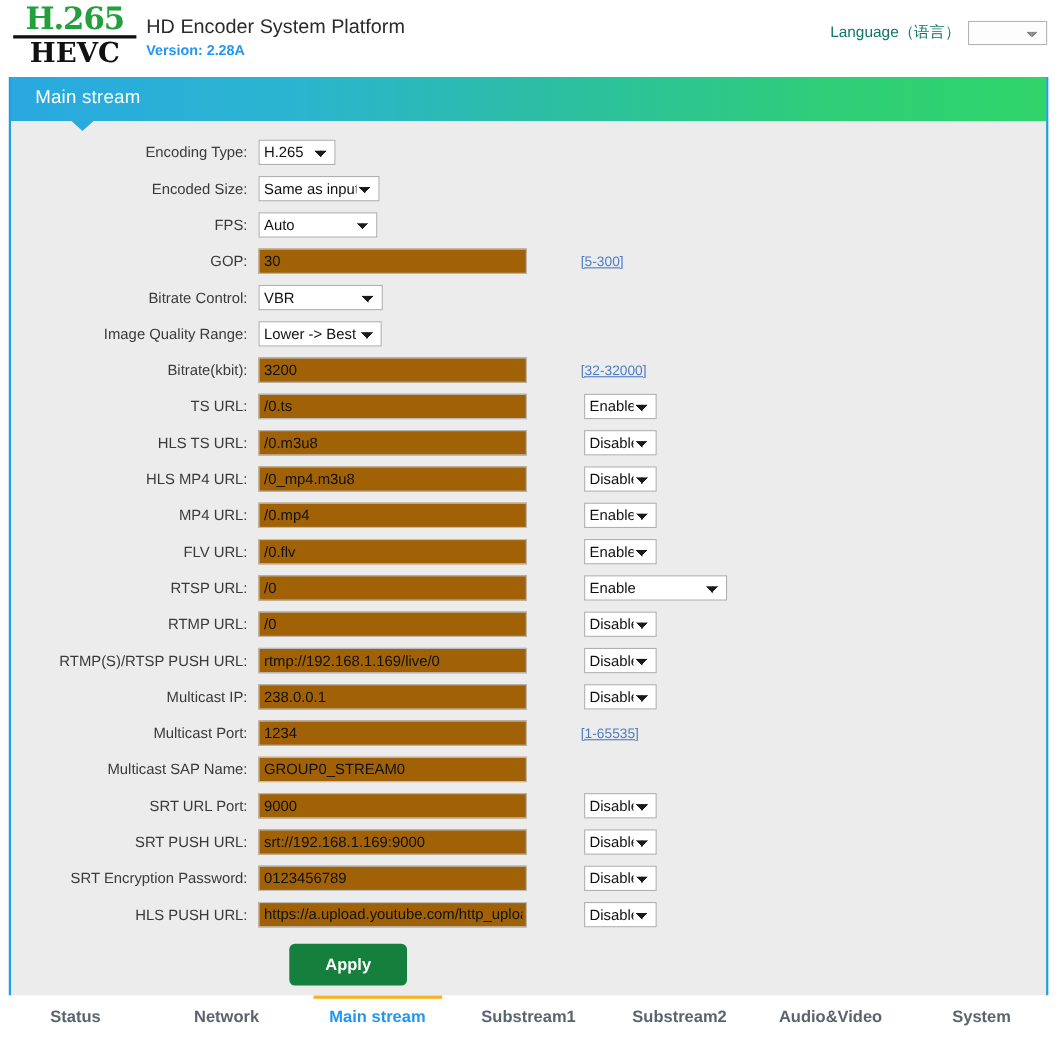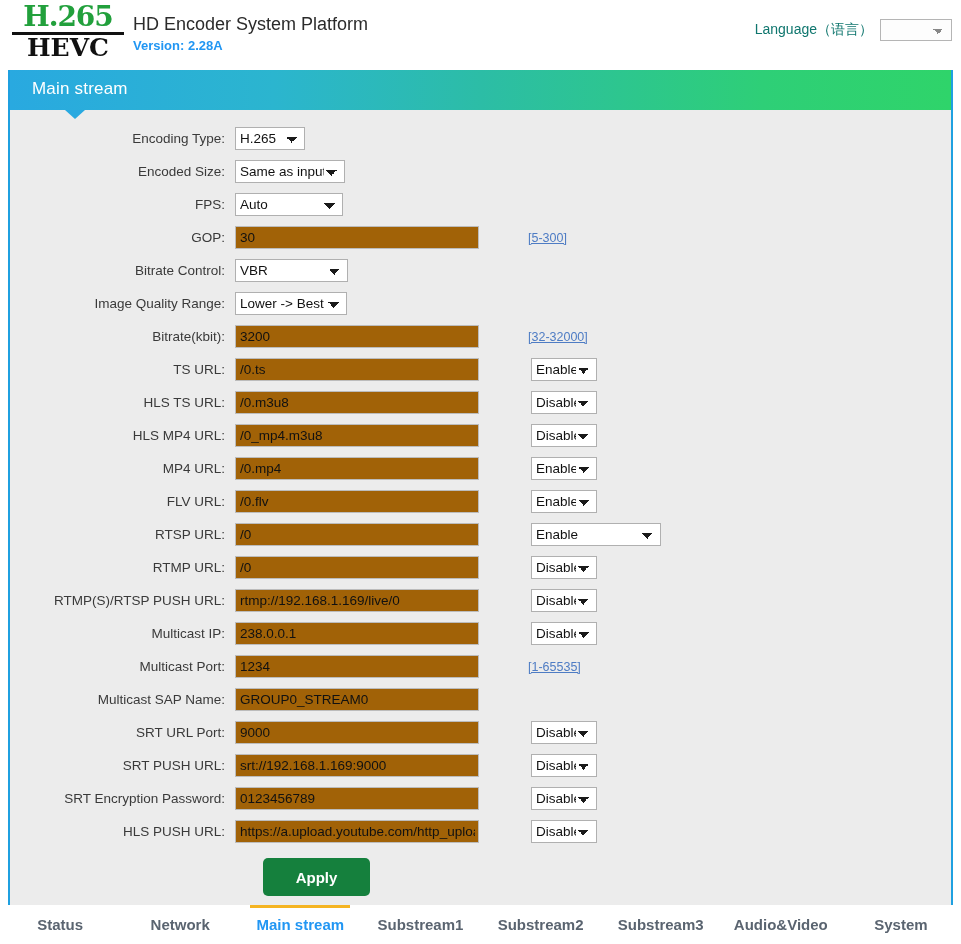--- a/index.html
+++ b/index.html
@@ -378,16 +378,15 @@
     <button class="apply-btn">Apply</button>
   </div>
 </div>
 
 <div class="nav" id="nav-bar">
     <div class="nav-item">Status</div>
     <div class="nav-item">Network</div>
     <div class="nav-item active">Main stream</div>
     <div class="nav-item">Substream1</div>
     <div class="nav-item">Substream2</div>
-    <div class="nav-item">Substream3</div>
     <div class="nav-item">Audio&amp;Video</div>
     <div class="nav-item">System</div>
   </div>
 
 </body></html>

